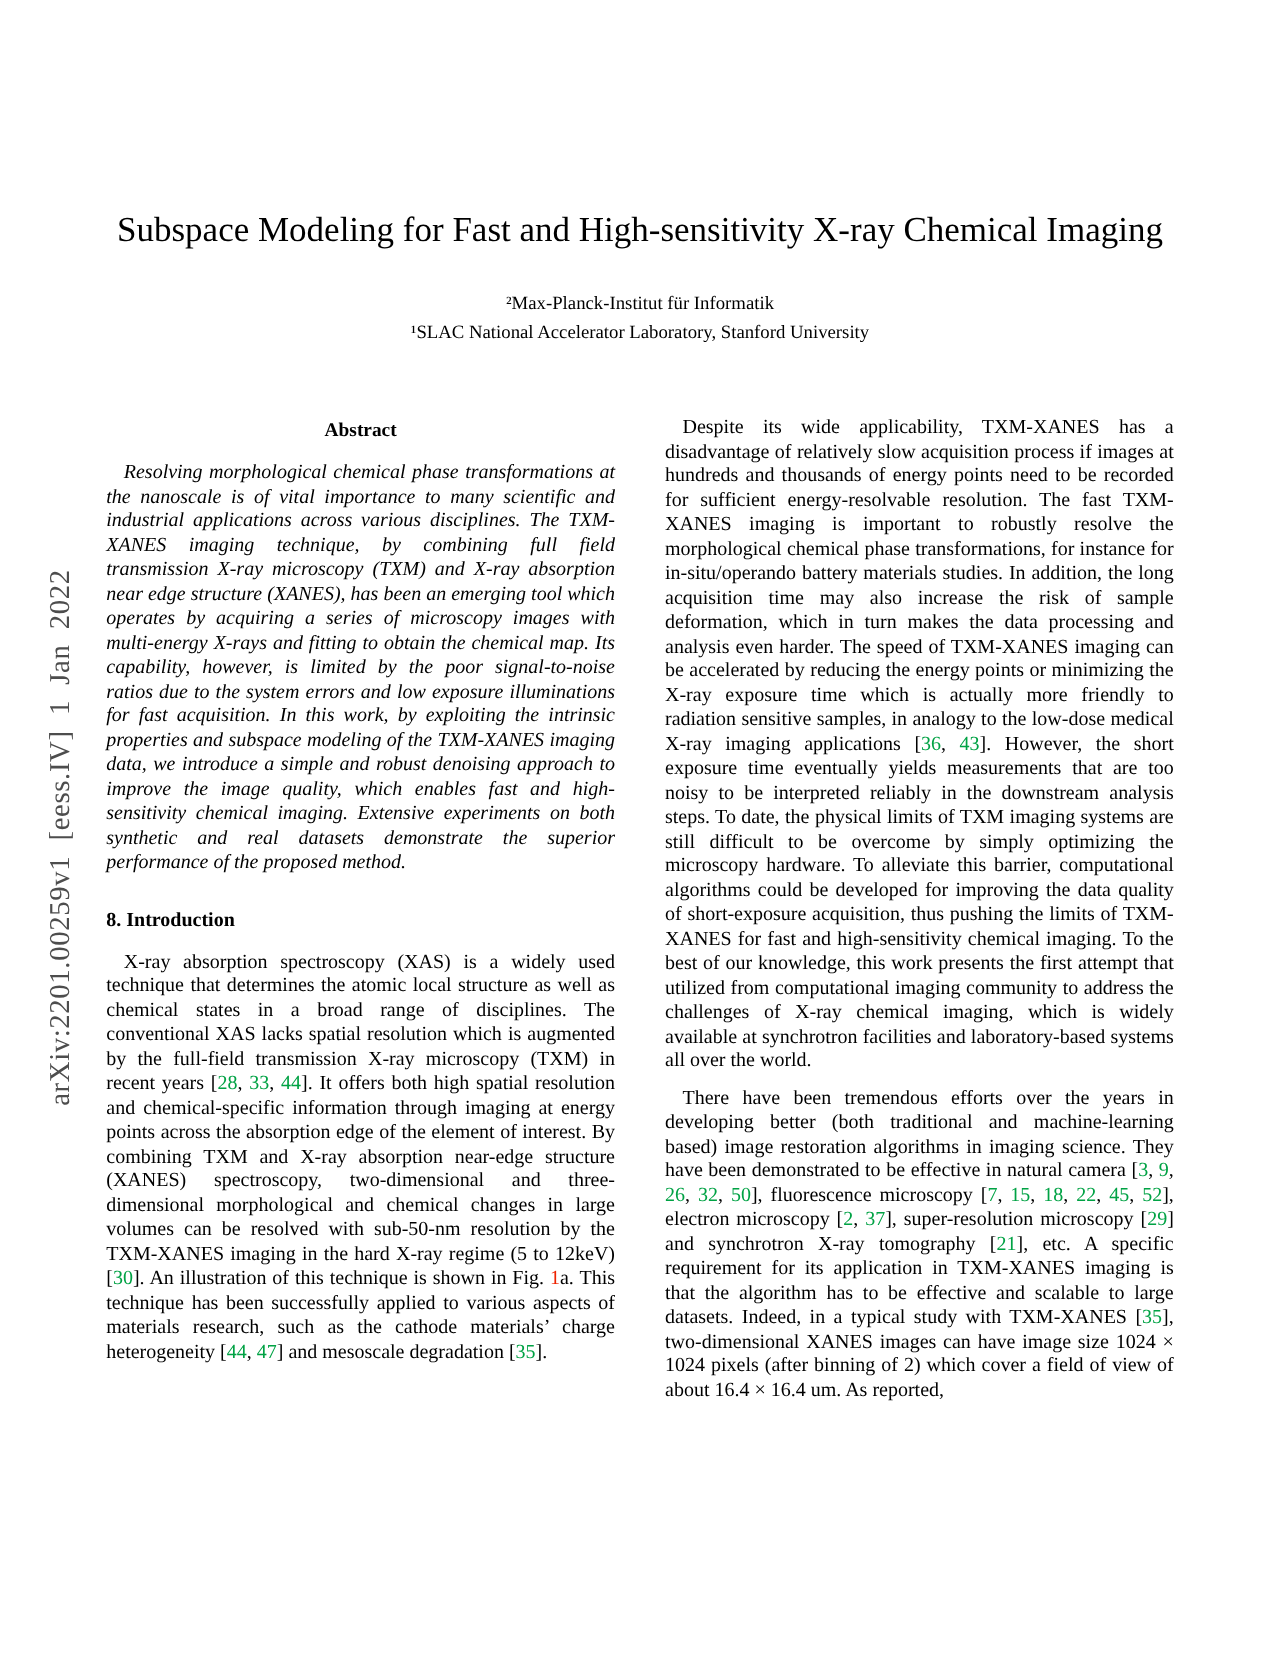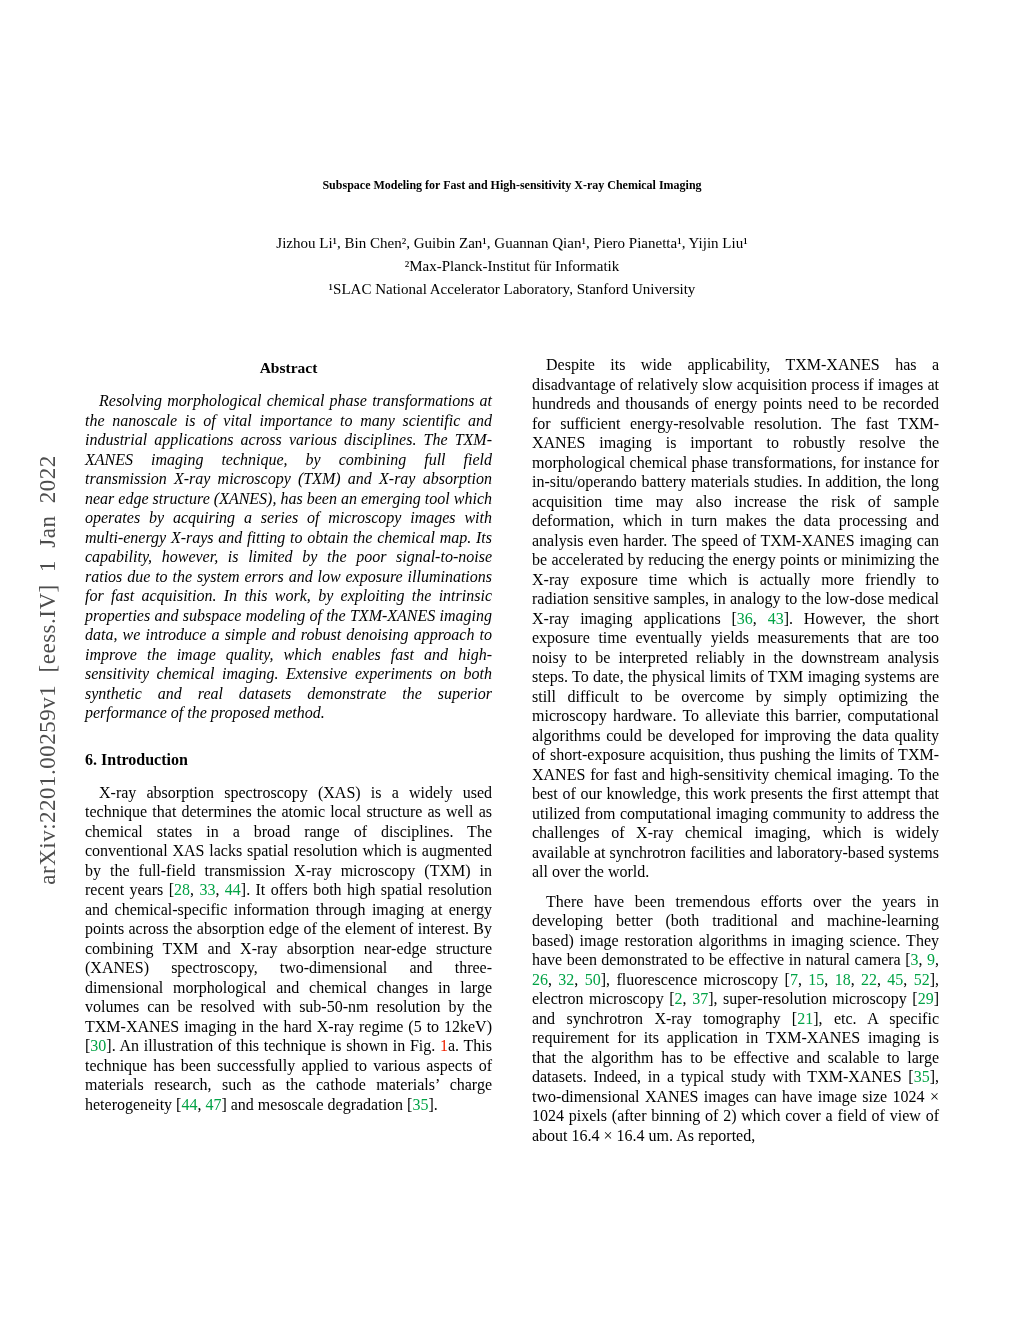--- a/index.html
+++ b/index.html
@@ -33,22 +33,22 @@
     word-spacing:6px;
     color:#4d4d4d;
     white-space:nowrap;
   }
   .header{
     padding-top:172px;
     text-align:center;
   }
   .title{
     margin:0 90px;
-    font-size:12px;
-    font-weight:bold;
+    font-size:28px;
+    font-weight:normal;
     line-height:26px;
   }
   .authors-block{
     margin-top:34px;
     font-size:15px;
     line-height:23px;
   }
   .columns{
     display:flex;
     gap:40px;
@@ -87,33 +87,32 @@
 </head>
 <body>
 
 <div class="page">
 
   <div class="arxiv-strip">arXiv:2201.00259v1 [eess.IV] 1 Jan 2022</div>
 
   <div class="header">
     <h1 class="title">Subspace Modeling for Fast and High-sensitivity X-ray Chemical Imaging</h1>
     <div class="authors-block">
-      <div>Jizhou Li¹, Bin Chen², Guibin Zan¹, Guannan Qian¹, Piero Pianetta¹, Yijin Liu¹</div>
       <div>²Max-Planck-Institut für Informatik</div>
       <div>¹SLAC National Accelerator Laboratory, Stanford University</div>
     </div>
   </div>
 
   <div class="columns">
 
     <div class="col">
       <div class="abstract-heading">Abstract</div>
       <p class="body abstract-text">Resolving morphological chemical phase transformations at the nanoscale is of vital importance to many scientific and industrial applications across various disciplines. The TXM-XANES imaging technique, by combining full field transmission X-ray microscopy (TXM) and X-ray absorption near edge structure (XANES), has been an emerging tool which operates by acquiring a series of microscopy images with multi-energy X-rays and fitting to obtain the chemical map. Its capability, however, is limited by the poor signal-to-noise ratios due to the system errors and low exposure illuminations for fast acquisition. In this work, by exploiting the intrinsic properties and subspace modeling of the TXM-XANES imaging data, we introduce a simple and robust denoising approach to improve the image quality, which enables fast and high-sensitivity chemical imaging. Extensive experiments on both synthetic and real datasets demonstrate the superior performance of the proposed method.</p>
 
-      <div class="section-heading">6. Introduction</div>
+      <div class="section-heading">8. Introduction</div>
       <p class="body"><span>X-ray absorption spectroscopy (XAS) is a widely used technique that determines the atomic local structure as well as chemical states in a broad range of disciplines. The conventional XAS lacks spatial resolution which is augmented by the full-field transmission X-ray microscopy (TXM) in recent years [</span><span class="cite">28</span><span>, </span><span class="cite">33</span><span>, </span><span class="cite">44</span><span>]. It offers both high spatial resolution and chemical-specific information through imaging at energy points across the absorption edge of the element of interest. By combining TXM and X-ray absorption near-edge structure (XANES) spectroscopy, two-dimensional and three-dimensional morphological and chemical changes in large volumes can be resolved with sub-50-nm resolution by the TXM-XANES imaging in the hard X-ray regime (5 to 12keV) [</span><span class="cite">30</span><span>]. An illustration of this technique is shown in Fig. </span><span class="figref">1</span><span>a. This technique has been successfully applied to various aspects of materials research, such as the cathode materials’ charge heterogeneity [</span><span class="cite">44</span><span>, </span><span class="cite">47</span><span>] and mesoscale degradation [</span><span class="cite">35</span><span>].</span></p>
     </div>
 
     <div class="col">
       <p class="body"><span>Despite its wide applicability, TXM-XANES has a disadvantage of relatively slow acquisition process if images at hundreds and thousands of energy points need to be recorded for sufficient energy-resolvable resolution. The fast TXM-XANES imaging is important to robustly resolve the morphological chemical phase transformations, for instance for in-situ/operando battery materials studies. In addition, the long acquisition time may also increase the risk of sample deformation, which in turn makes the data processing and analysis even harder. The speed of TXM-XANES imaging can be accelerated by reducing the energy points or minimizing the X-ray exposure time which is actually more friendly to radiation sensitive samples, in analogy to the low-dose medical X-ray imaging applications [</span><span class="cite">36</span><span>, </span><span class="cite">43</span><span>]. However, the short exposure time eventually yields measurements that are too noisy to be interpreted reliably in the downstream analysis steps. To date, the physical limits of TXM imaging systems are still difficult to be overcome by simply optimizing the microscopy hardware. To alleviate this barrier, computational algorithms could be developed for improving the data quality of short-exposure acquisition, thus pushing the limits of TXM-XANES for fast and high-sensitivity chemical imaging. To the best of our knowledge, this work presents the first attempt that utilized from computational imaging community to address the challenges of X-ray chemical imaging, which is widely available at synchrotron facilities and laboratory-based systems all over the world.</span></p>
       <p class="body"><span>There have been tremendous efforts over the years in developing better (both traditional and machine-learning based) image restoration algorithms in imaging science. They have been demonstrated to be effective in natural camera [</span><span class="cite">3</span><span>, </span><span class="cite">9</span><span>, </span><span class="cite">26</span><span>, </span><span class="cite">32</span><span>, </span><span class="cite">50</span><span>], fluorescence microscopy [</span><span class="cite">7</span><span>, </span><span class="cite">15</span><span>, </span><span class="cite">18</span><span>, </span><span class="cite">22</span><span>, </span><span class="cite">45</span><span>, </span><span class="cite">52</span><span>], electron microscopy [</span><span class="cite">2</span><span>, </span><span class="cite">37</span><span>], super-resolution microscopy [</span><span class="cite">29</span><span>] and synchrotron X-ray tomography [</span><span class="cite">21</span><span>], etc. A specific requirement for its application in TXM-XANES imaging is that the algorithm has to be effective and scalable to large datasets. Indeed, in a typical study with TXM-XANES [</span><span class="cite">35</span><span>], two-dimensional XANES images can have image size 1024 × 1024 pixels (after binning of 2) which cover a field of view of about 16.4 × 16.4 um. As reported,</span></p>
     </div>
 
   </div>
 </div>

